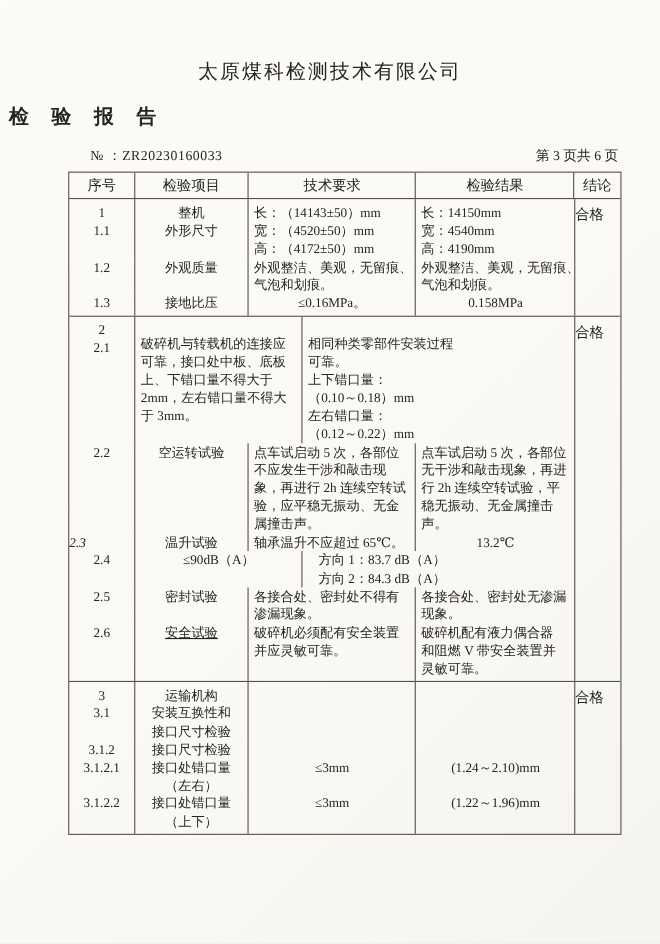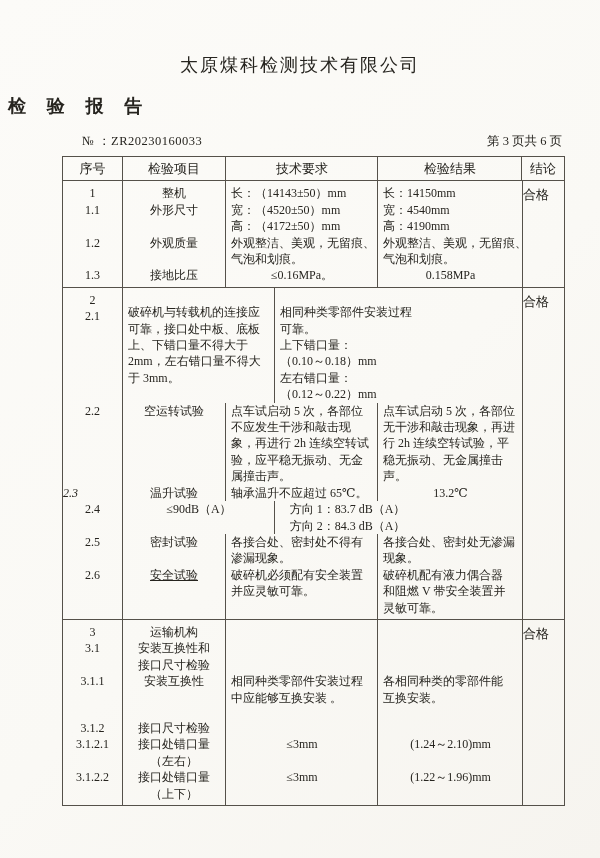--- a/index.html
+++ b/index.html
@@ -272,36 +272,20 @@
               <div class="ln">3.1</div>
             </div>
             <div class="cell c-item" style="width: 103px; text-align: center;">
               <div class="ln">运输机构</div>
               <div class="ln">安装互换性和</div>
               <div class="ln">接口尺寸检验</div>
             </div>
             <div class="cell c-req" style="width: 152px; text-align: left;"></div>
             <div class="cell c-res" style="width: 144px; text-align: left;"></div>
           </div>
-          <div class="band row-band gap-after">
-            <div class="cell c-no" style="width: 60px; text-align: center;">
-              <div class="ln">3.1.1</div>
-            </div>
-            <div class="cell c-item" style="width: 103px; text-align: center;">
-              <div class="ln">安装互换性</div>
-            </div>
-            <div class="cell c-req" style="width: 152px; text-align: left;">
-              <div class="ln">相同种类零部件安装过程</div>
-              <div class="ln">中应能够互换安装 。</div>
-            </div>
-            <div class="cell c-res" style="width: 144px; text-align: left;">
-              <div class="ln">各相同种类的零部件能</div>
-              <div class="ln">互换安装。</div>
-            </div>
-          </div>
           <div class="band row-band">
             <div class="cell c-no" style="width: 60px; text-align: center;">
               <div class="ln">3.1.2</div>
             </div>
             <div class="cell c-item" style="width: 103px; text-align: center;">
               <div class="ln">接口尺寸检验</div>
             </div>
             <div class="cell c-req" style="width: 152px; text-align: left;"></div>
             <div class="cell c-res" style="width: 144px; text-align: left;"></div>
           </div>

